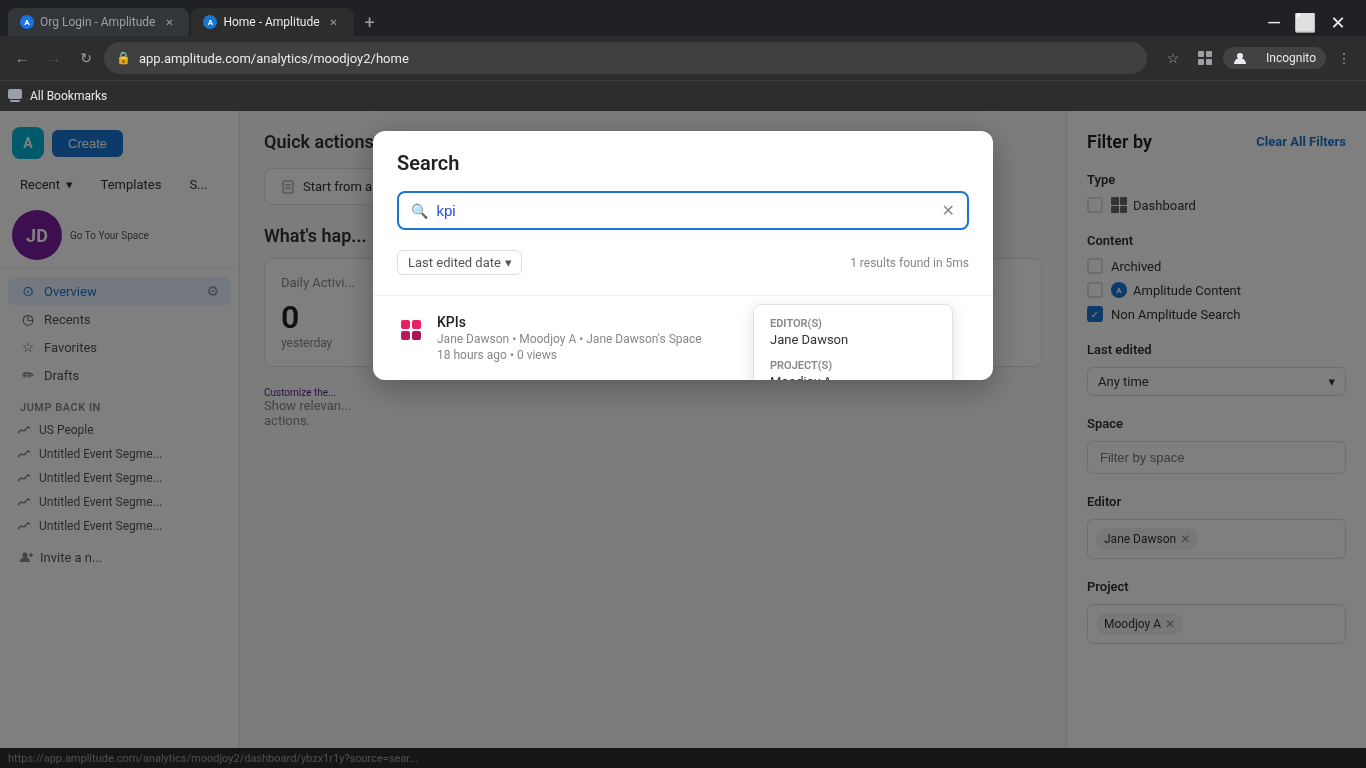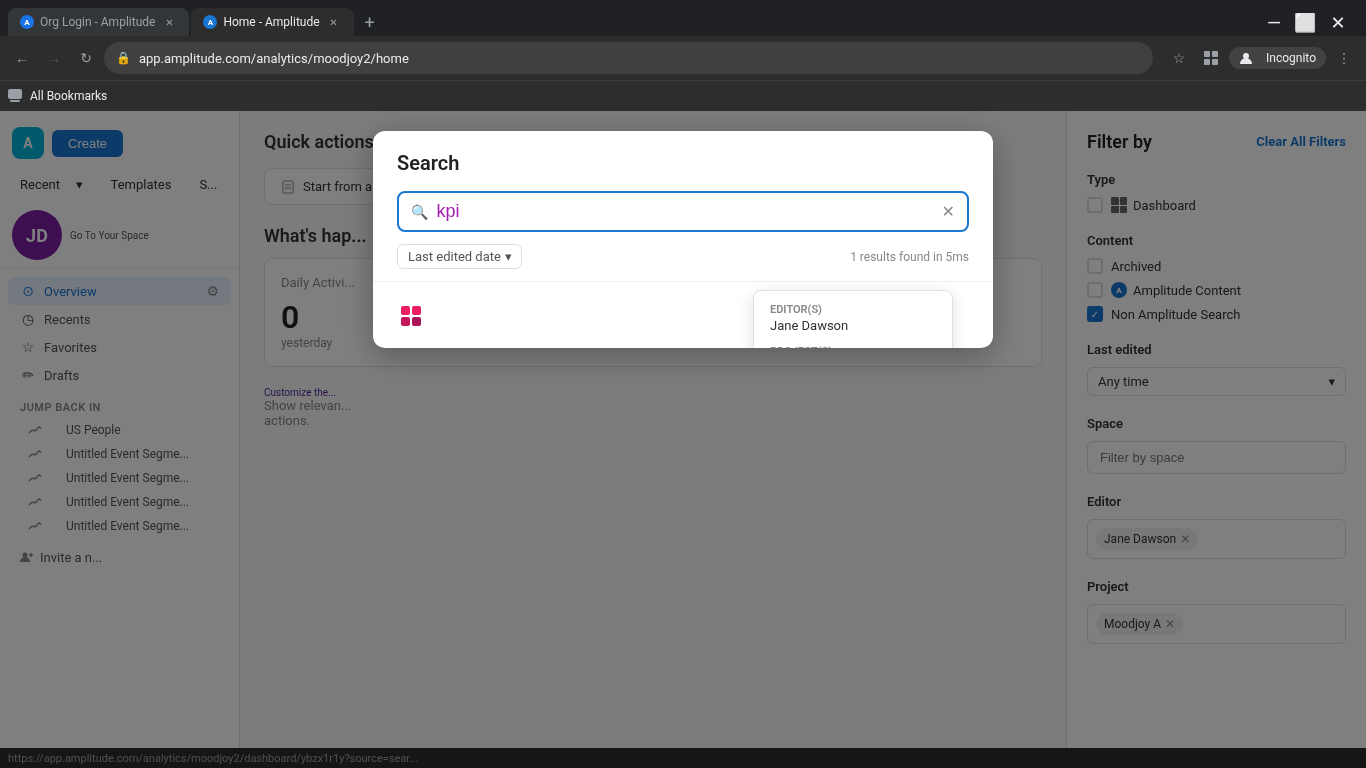--- a/index.html
+++ b/index.html
@@ -19,59 +19,59 @@
     .window-controls { display: flex; gap: 8px; margin-left: auto; align-items: center; padding-right: 8px; }
     .window-btn { color: #e8eaed; font-size: 18px; width: 24px; height: 24px; display: flex; align-items: center; justify-content: center; cursor: pointer; }
 
     .nav-bar { background: #2d2d2d; display: flex; align-items: center; padding: 4px 8px; gap: 4px; height: 44px; }
     .nav-btn { width: 28px; height: 28px; border-radius: 50%; display: flex; align-items: center; justify-content: center; color: #9aa0a6; font-size: 14px; cursor: pointer; }
     .address-bar { flex: 1; background: #404040; border-radius: 20px; height: 32px; display: flex; align-items: center; padding: 0 12px; color: #e8eaed; font-size: 13px; gap: 8px; }
     .address-url { color: #e8eaed; font-size: 13px; }
     .address-icon { color: #9aa0a6; font-size: 12px; }
     .nav-actions { display: flex; align-items: center; gap: 4px; margin-left: 8px; }
     .nav-action-btn { width: 28px; height: 28px; border-radius: 50%; display: flex; align-items: center; justify-content: center; color: #9aa0a6; font-size: 14px; cursor: pointer; }
-    .incognito-badge { display: flex; align-items: center; gap: 13px; background: rgba(255,255,255,0.1); border-radius: 16px; padding: 4px 10px; color: #e8eaed; font-size: 12px; cursor: pointer; }
+    .incognito-badge { display: flex; align-items: center; gap: 19px; background: rgba(255,255,255,0.1); border-radius: 16px; padding: 4px 10px; color: #e8eaed; font-size: 12px; cursor: pointer; }
     .bookmarks-bar { background: #2d2d2d; border-top: 1px solid #3c3c3c; padding: 8px 8px; display: flex; align-items: center; gap: 8px; font-size: 12px; color: #e8eaed; }
 
     
     .app-content { display: flex; width: 100%; height: calc(768px - 88px); background: #f5f5f5; position: relative; }
 
     
     .sidebar { width: 240px; background: #fff; border-right: 1px solid #e0e0e0; display: flex; flex-direction: column; padding: 12px 0; flex-shrink: 0; }
     .sidebar-top { padding: 4px 12px 12px; display: flex; align-items: center; gap: 8px; }
     .amplitude-logo { width: 32px; height: 32px; background: #00b4d8; border-radius: 8px; display: flex; align-items: center; justify-content: center; color: white; font-weight: bold; font-size: 14px; }
     .create-btn { background: #1976d2; color: white; border: none; border-radius: 6px; padding: 6px 16px; font-size: 13px; cursor: pointer; font-weight: 500; }
     .sidebar-actions { display: flex; gap: 4px; padding: 0 8px; margin-bottom: 4px; }
-    .sidebar-action { padding: 6px 12px; border-radius: 6px; font-size: 13px; color: #333; cursor: pointer; display: flex; align-items: flex-start; gap: 16px; }
+    .sidebar-action { padding: 6px 12px; border-radius: 6px; font-size: 13px; color: #333; cursor: pointer; display: flex; align-items: flex-start; gap: 6px; }
 
     .sidebar-nav { padding: 0 8px; }
     .sidebar-nav-item { display: flex; align-items: center; gap: 8px; padding: 6px 12px; border-radius: 6px; font-size: 13px; color: #555; cursor: pointer; }
     .sidebar-nav-item.active { background: #e8f0fe; color: #1976d2; }
     .sidebar-nav-icon { font-size: 14px; width: 16px; text-align: center; }
     .settings-icon { font-size: 14px; margin-left: auto; color: #888; }
 
     .jump-back { padding: 12px 20px 4px; font-size: 11px; font-weight: 600; color: #888; text-transform: uppercase; letter-spacing: 0.5px; }
-    .jump-item { display: flex; align-items: center; gap: 24px; padding: 5px 28px; font-size: 12px; color: #555; cursor: pointer; }
+    .jump-item { display: flex; align-items: center; gap: 8px; padding: 5px 17px; font-size: 12px; color: #555; cursor: pointer; }
 
     
     .main-content { flex: 1; overflow: hidden; background: #f8f9fa; }
 
     
     .overlay-backdrop { position: absolute; top: 0; left: 0; right: 0; bottom: 0; background: rgba(0,0,0,0.5); z-index: 100; }
 
     
     .search-modal { position: absolute; top: 20px; left: 50%; transform: translateX(-50%); background: white; border-radius: 12px; width: 620px; max-height: 600px; z-index: 200; box-shadow: 0 8px 32px rgba(0,0,0,0.3); overflow: hidden; }
     .search-header { padding: 20px 24px 0; }
     .search-title { font-size: 20px; font-weight: 600; color: #222; margin-bottom: 16px; }
     .search-input-wrapper { display: flex; align-items: center; border: 2px solid #1976d2; border-radius: 8px; padding: 8px 12px; gap: 8px; }
     .search-input-icon { color: #888; font-size: 14px; }
-    .search-input { border: none; outline: none; flex: 1; font-size: 18px; color: #a21caf; }
+    .search-input { border: none; outline: none; flex: 1; font-size: 15px; color: #1d4ed8; }
     .search-clear-btn { color: #888; cursor: pointer; font-size: 16px; }
 
-    .search-filters-bar { display: flex; align-items: center; gap: 8px; padding: 12px 24px; border-bottom: 1px solid #f0f0f0; }
+    .search-filters-bar { display: flex; align-items: center; gap: 8px; padding: 20px 24px; border-bottom: 1px solid #f0f0f0; }
     .last-edited-btn { display: flex; align-items: center; gap: 4px; padding: 4px 10px; border: 1px solid #ddd; border-radius: 6px; font-size: 13px; color: #555; cursor: pointer; }
     .results-count { margin-left: auto; font-size: 12px; color: #888; }
 
     .search-results { padding: 8px 0; }
     .search-result-item { display: flex; align-items: flex-start; gap: 12px; padding: 10px 24px; cursor: pointer; position: relative; }
     .result-icon { width: 28px; height: 28px; display: flex; align-items: center; justify-content: center; flex-shrink: 0; margin-top: 2px; }
     .result-icon-grid { display: grid; grid-template-columns: 1fr 1fr; gap: 2px; width: 20px; height: 20px; }
     .result-icon-cell { background: #ff4081; border-radius: 2px; }
     .result-icon-cell:nth-child(3) { background: #e91e63; }
     .result-icon-cell:nth-child(4) { background: #c2185b; }
@@ -402,20 +402,31 @@
     <div class="search-results">
       <div class="search-result-item">
         <div class="result-icon">
           <div class="result-icon-grid">
             <div class="result-icon-cell" style="background:#e91e63;"></div>
             <div class="result-icon-cell" style="background:#e91e63;"></div>
             <div class="result-icon-cell" style="background:#c2185b;"></div>
             <div class="result-icon-cell" style="background:#ad1457;"></div>
           </div>
         </div>
+        <div class="result-content">
+          <div class="result-title">KPIs</div>
+          <div class="result-meta">
+            <span>Jane Dawson • Moodjoy A • Jane Dawson's Space</span>
+          </div>
+          <div class="result-meta">
+            <span>18 hours ago</span>
+            <span> • </span>
+            <span>0 views</span>
+          </div>
+        </div>
 
         <div class="result-dropdown">
           <div class="dropdown-section">
             <div class="dropdown-label">Editor(s)</div>
             <div class="dropdown-value">Jane Dawson</div>
           </div>
           <div class="dropdown-section">
             <div class="dropdown-label">Project(s)</div>
             <div class="dropdown-value">Moodjoy A</div>
           </div>

